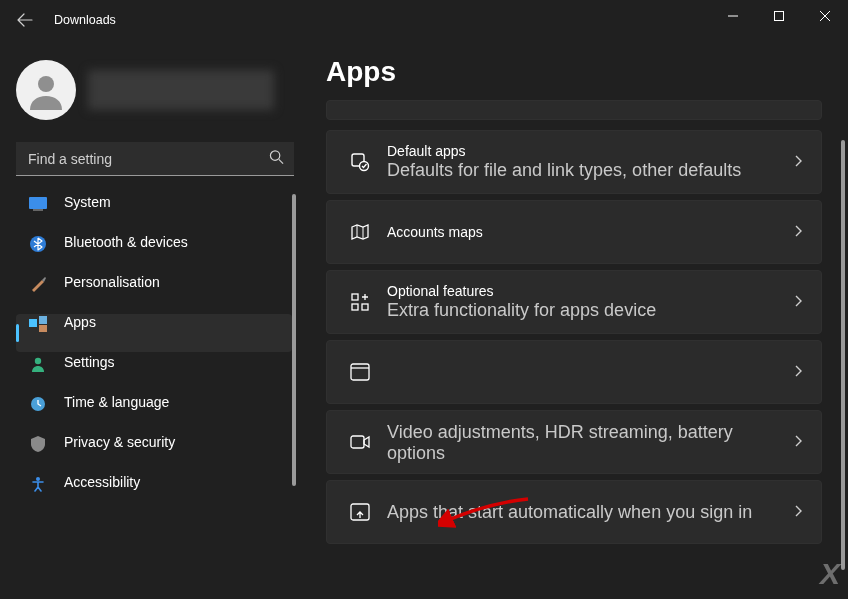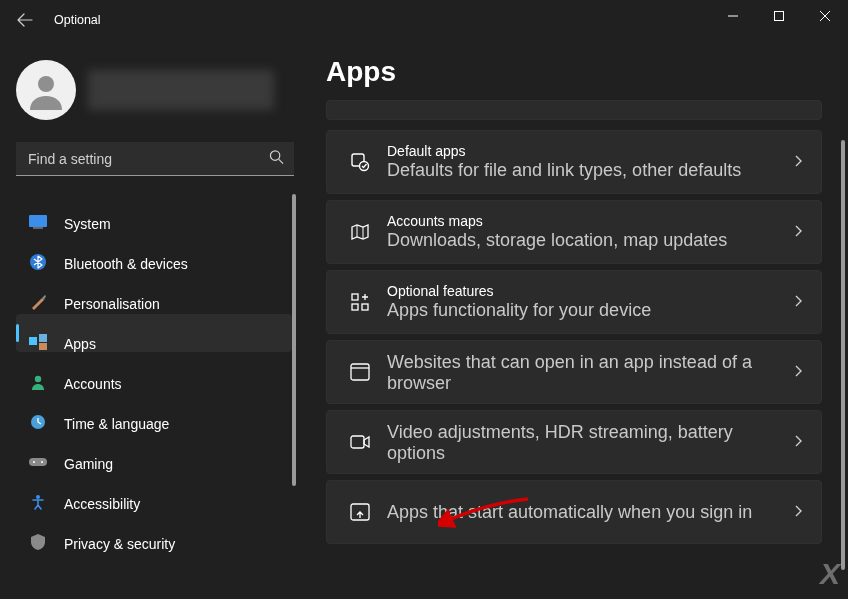--- a/index.html
+++ b/index.html
@@ -23,21 +23,21 @@
   .avatar svg { fill:#8f8f8f; }
   .profile-text { background:#3a3a3a; filter: blur(5px); border-radius:2px; width:186px; height:40px; }
 
   .search { position:relative; margin: 0 2px 18px 0; }
   .search input { width:100%; height:34px; background:#2d2d2d; border:none; border-bottom:1px solid #9a9a9a; color:#cfcfcf; font-size:14px; padding:0 36px 0 12px; outline:none; }
   .search input::placeholder { color:#cfcfcf; }
   .search .s-icon { position:absolute; right:10px; top:50%; transform:translateY(-50%); color:#cfcfcf; }
 
   .nav { flex:1; overflow:hidden; position:relative; }
   .nav-inner { position:absolute; left:0; right:4px; top:0; }
-  .nav-item { display:flex; align-items:flex-end; height:38px; gap:16px; padding-left:12px; border-radius:4px; font-size:14px; color:#ffffff; position:relative; cursor:default; }
+  .nav-item { display:flex; align-items:flex-start; height:38px; gap:16px; padding-left:12px; border-radius:4px; font-size:14px; color:#ffffff; position:relative; cursor:default; }
   .nav-item + .nav-item { margin-top:2px; }
   .nav-item.selected { background:#2d2d2d; }
   .nav-item.selected::before { content:""; position:absolute; left:0; top:10px; bottom:10px; width:3px; background:#4cc2ff; border-radius:3px; }
   .nav-icon { width:20px; height:20px; display:flex; align-items:center; justify-content:center; }
   .nav-scroll { position:absolute; right:0; top:0; bottom:0; width:4px; }
   .nav-thumb { position:absolute; left:0; right:0; top:0; height:72%; background:#9a9a9a; border-radius:3px; }
 
   
   .main { flex:1; position:relative; padding: 16px 26px 0 26px; }
   .main h1 { font-size:28px; font-weight:600; margin-bottom:14px; }
@@ -65,21 +65,21 @@
 </style>
 </head>
 <body>
 
 <div class="titlebar">
   <div class="back-btn">
     <svg width="16" height="16" viewBox="0 0 16 16">
         <path d="M7 2 L1 8 L7 14 M1 8 H15" stroke="#cfcfcf" stroke-width="1.2" fill="none" stroke-linecap="round" stroke-linejoin="round"></path>
       </svg>
   </div>
-  <div class="title">Optional</div>
+  <div class="title">Downloads</div>
   <div class="win-controls">
     <div class="win-btn">
         <svg width="10" height="10">
           <line x1="0" y1="5" x2="10" y2="5" stroke-width="1"></line>
         </svg>
       </div>
     <div class="win-btn">
         <svg width="10" height="10">
           <rect x="0.5" y="0.5" width="9" height="9" fill="none" stroke-width="1"></rect>
         </svg>
@@ -155,57 +155,47 @@
             </span>
           <span>Apps</span>
         </div>
         <div class="nav-item">
           <span class="nav-icon">
               <svg width="16" height="16" viewBox="0 0 16 16">
                 <circle cx="8" cy="5" r="3.2" fill="#35b17e"></circle>
                 <path d="M2 16c0-4 3-6 6-6s6 2 6 6z" fill="#35b17e"></path>
               </svg>
             </span>
-          <span>Accounts</span>
+          <span>Settings</span>
         </div>
         <div class="nav-item">
           <span class="nav-icon">
               <svg width="16" height="16">
                 <circle cx="8" cy="8" r="7" fill="#4aa0d8"></circle>
                 <path d="M8 4v4l3 2" stroke="#fff" stroke-width="1.3" fill="none"></path>
               </svg>
             </span>
           <span>Time &amp; language</span>
         </div>
         <div class="nav-item">
           <span class="nav-icon">
-              <svg width="18" height="12" viewBox="0 0 18 12">
-                <rect x="0" y="2" width="18" height="8" rx="4" fill="#8a8a8a"></rect>
-                <circle cx="5" cy="6" r="1" fill="#fff"></circle>
-                <circle cx="13" cy="6" r="1" fill="#fff"></circle>
-              </svg>
-            </span>
-          <span>Gaming</span>
+              <svg width="14" height="16" viewBox="0 0 14 16">
+                <path d="M7 0 L14 3v5c0 4-3 7-7 8C3 15 0 12 0 8V3z" fill="#8a8a8a"></path>
+              </svg>
+            </span>
+          <span>Privacy &amp; security</span>
         </div>
         <div class="nav-item">
           <span class="nav-icon">
               <svg width="16" height="16" viewBox="0 0 16 16">
                 <circle cx="8" cy="3" r="2" fill="#3b8eea"></circle>
                 <path d="M3 6h10M8 6v5M5 15l3-4 3 4" stroke="#3b8eea" stroke-width="1.6" fill="none" stroke-linecap="round"></path>
               </svg>
             </span>
           <span>Accessibility</span>
-        </div>
-        <div class="nav-item">
-          <span class="nav-icon">
-              <svg width="14" height="16" viewBox="0 0 14 16">
-                <path d="M7 0 L14 3v5c0 4-3 7-7 8C3 15 0 12 0 8V3z" fill="#8a8a8a"></path>
-              </svg>
-            </span>
-          <span>Privacy &amp; security</span>
         </div>
       </div>
       <div class="nav-scroll">
           <div class="nav-thumb"></div>
         </div>
     </div>
   </div>
 
   <div class="main">
     <h1>Apps</h1>
@@ -238,54 +228,52 @@
 
       <div class="card">
         <span class="card-icon">
             <svg width="20" height="20" viewBox="0 0 20 20">
               <path d="M2 5l5-2 6 2 5-2v12l-5 2-6-2-5 2z" fill="none" stroke="#fff" stroke-width="1.3"></path>
               <path d="M7 3v12M13 5v12" stroke="#fff" stroke-width="1"></path>
             </svg>
           </span>
         <div class="card-body">
           <div class="card-title">Accounts maps</div>
-          <div class="card-desc">Downloads, storage location, map updates</div>
         </div>
         <span class="chev"><svg width="8" height="12">
               <path d="M1 1l5 5-5 5" stroke="#cfcfcf" stroke-width="1.4" fill="none"></path>
             </svg></span>
       </div>
 
       <div class="card">
         <span class="card-icon">
             <svg width="20" height="20" viewBox="0 0 20 20">
               <rect x="2" y="2" width="6" height="6" stroke="#fff" fill="none" stroke-width="1.3"></rect>
               <rect x="2" y="12" width="6" height="6" stroke="#fff" fill="none" stroke-width="1.3"></rect>
               <rect x="12" y="12" width="6" height="6" stroke="#fff" fill="none" stroke-width="1.3"></rect>
               <path d="M15 2v6M12 5h6" stroke="#fff" stroke-width="1.3"></path>
             </svg>
           </span>
         <div class="card-body">
           <div class="card-title">Optional features</div>
-          <div class="card-desc">Apps functionality for your device</div>
+          <div class="card-desc">Extra functionality for apps device</div>
         </div>
         <span class="chev"><svg width="8" height="12">
               <path d="M1 1l5 5-5 5" stroke="#cfcfcf" stroke-width="1.4" fill="none"></path>
             </svg></span>
       </div>
 
       <div class="card">
         <span class="card-icon">
             <svg width="20" height="18" viewBox="0 0 20 18">
               <rect x="1" y="1" width="18" height="16" rx="2" fill="none" stroke="#fff" stroke-width="1.3"></rect>
               <line x1="1" y1="5" x2="19" y2="5" stroke="#fff" stroke-width="1.3"></line>
             </svg>
           </span>
         <div class="card-body">
-          <div class="card-desc">Websites that can open in an app instead of a browser</div>
         </div>
         <span class="chev"><svg width="8" height="12">
               <path d="M1 1l5 5-5 5" stroke="#cfcfcf" stroke-width="1.4" fill="none"></path>
             </svg></span>
       </div>
 
       <div class="card">
         <span class="card-icon">
             <svg width="20" height="16" viewBox="0 0 20 16">
               <rect x="1" y="2" width="13" height="12" rx="2" fill="none" stroke="#fff" stroke-width="1.3"></rect>

